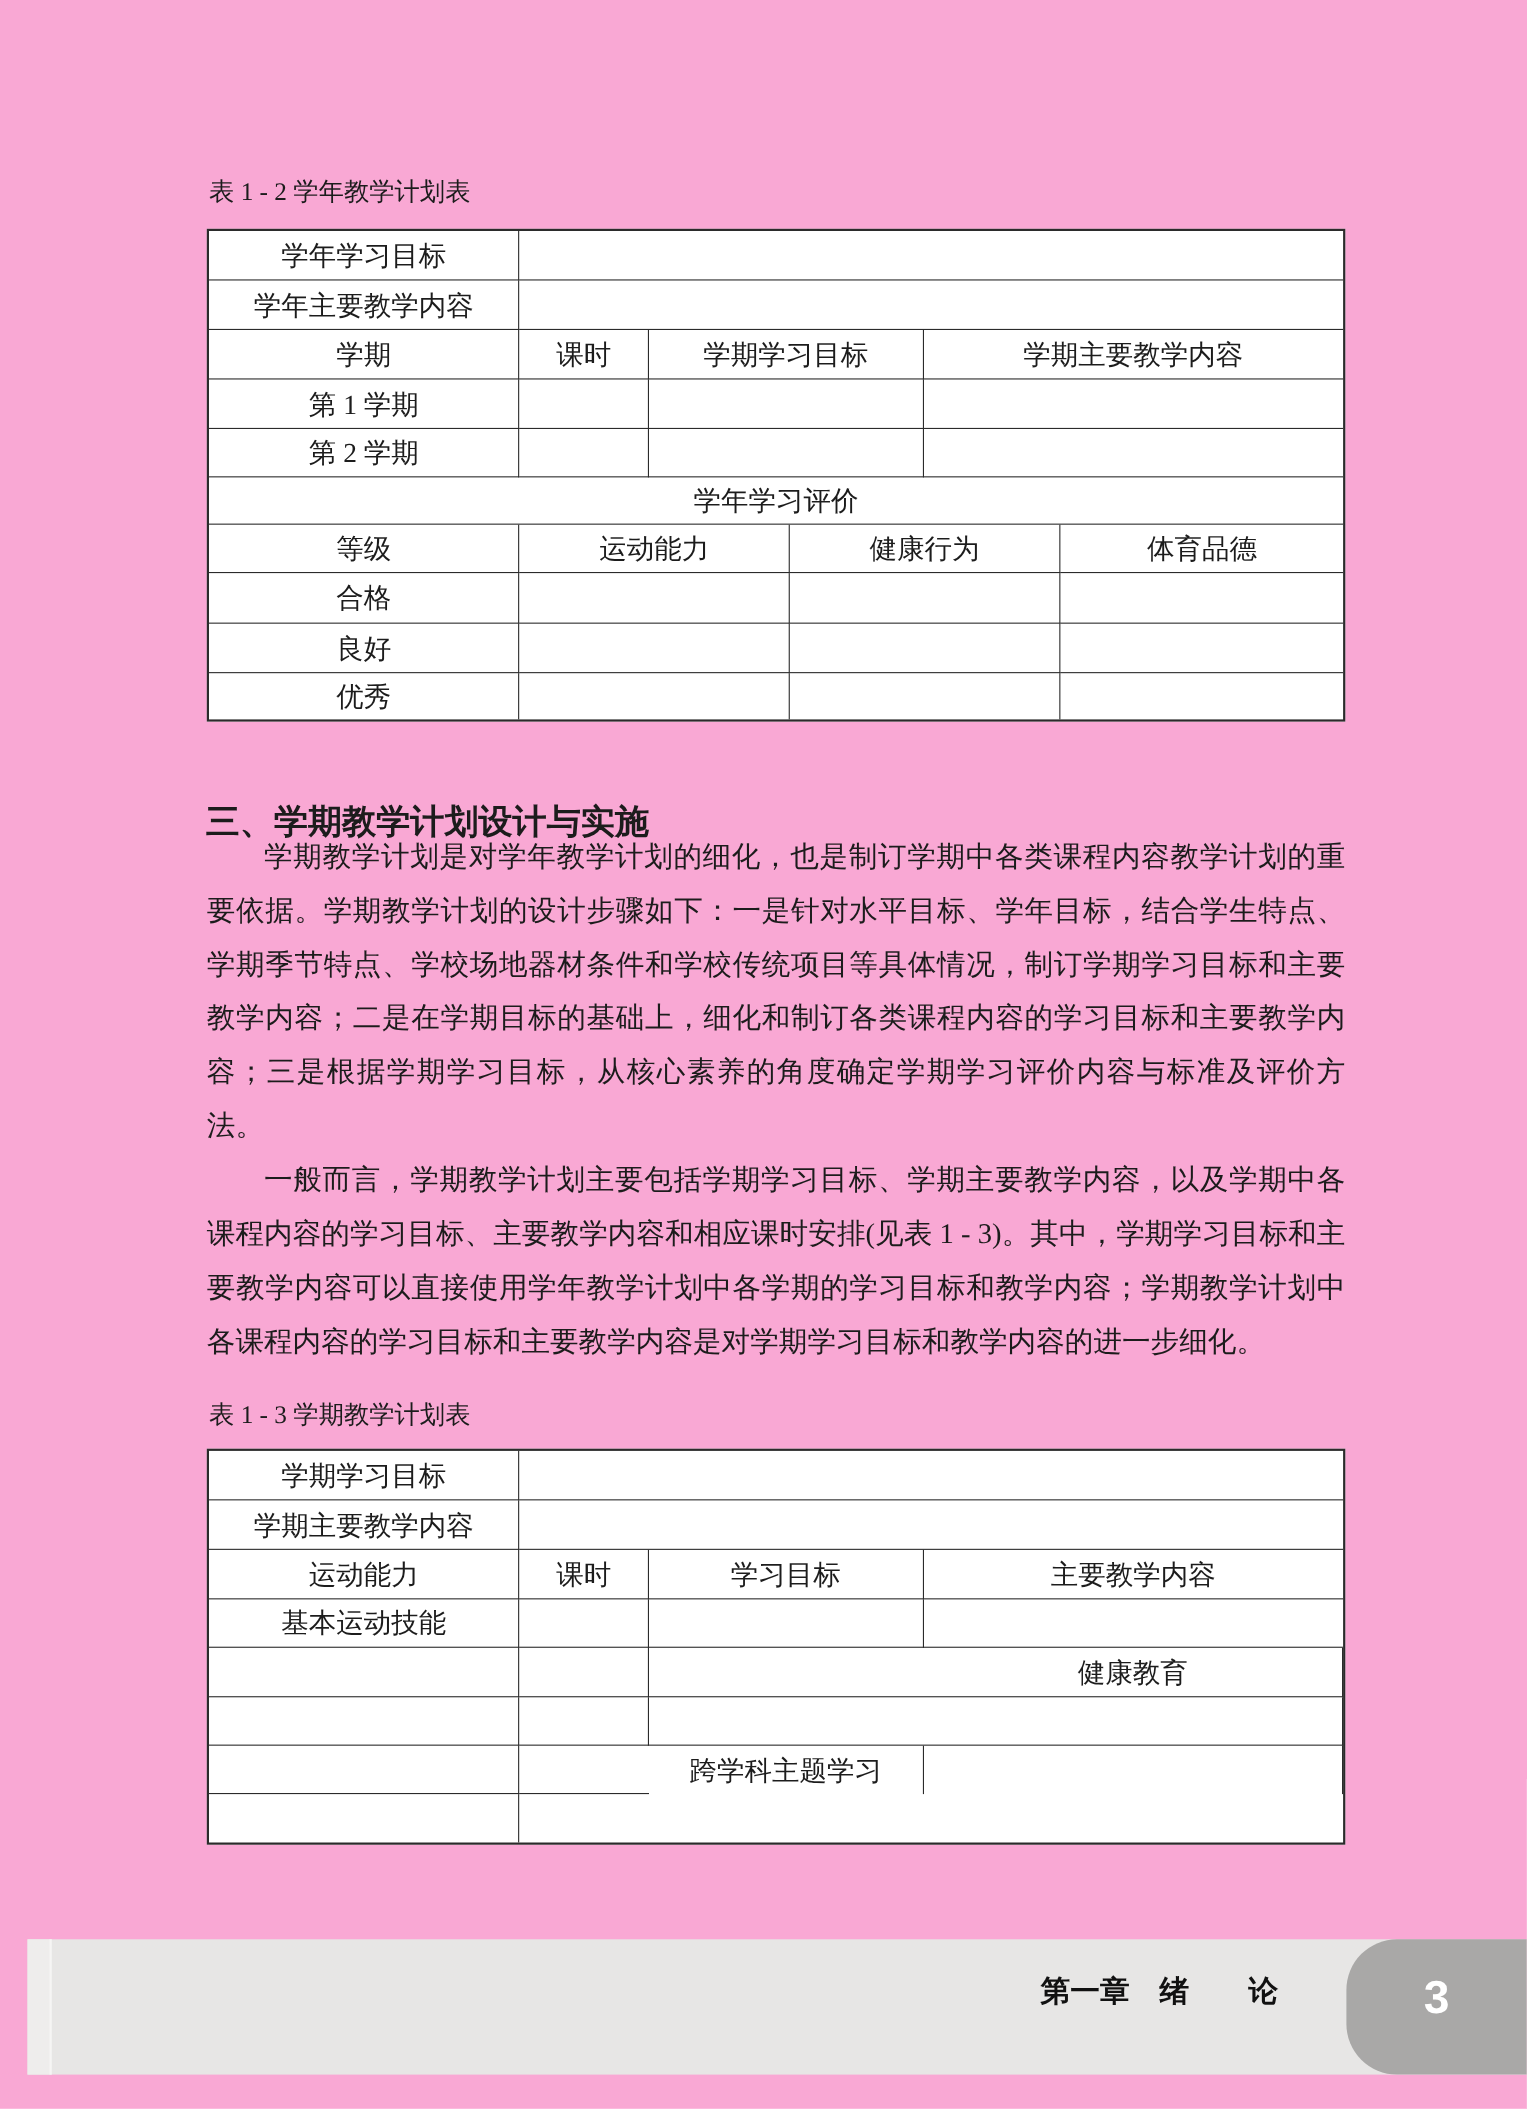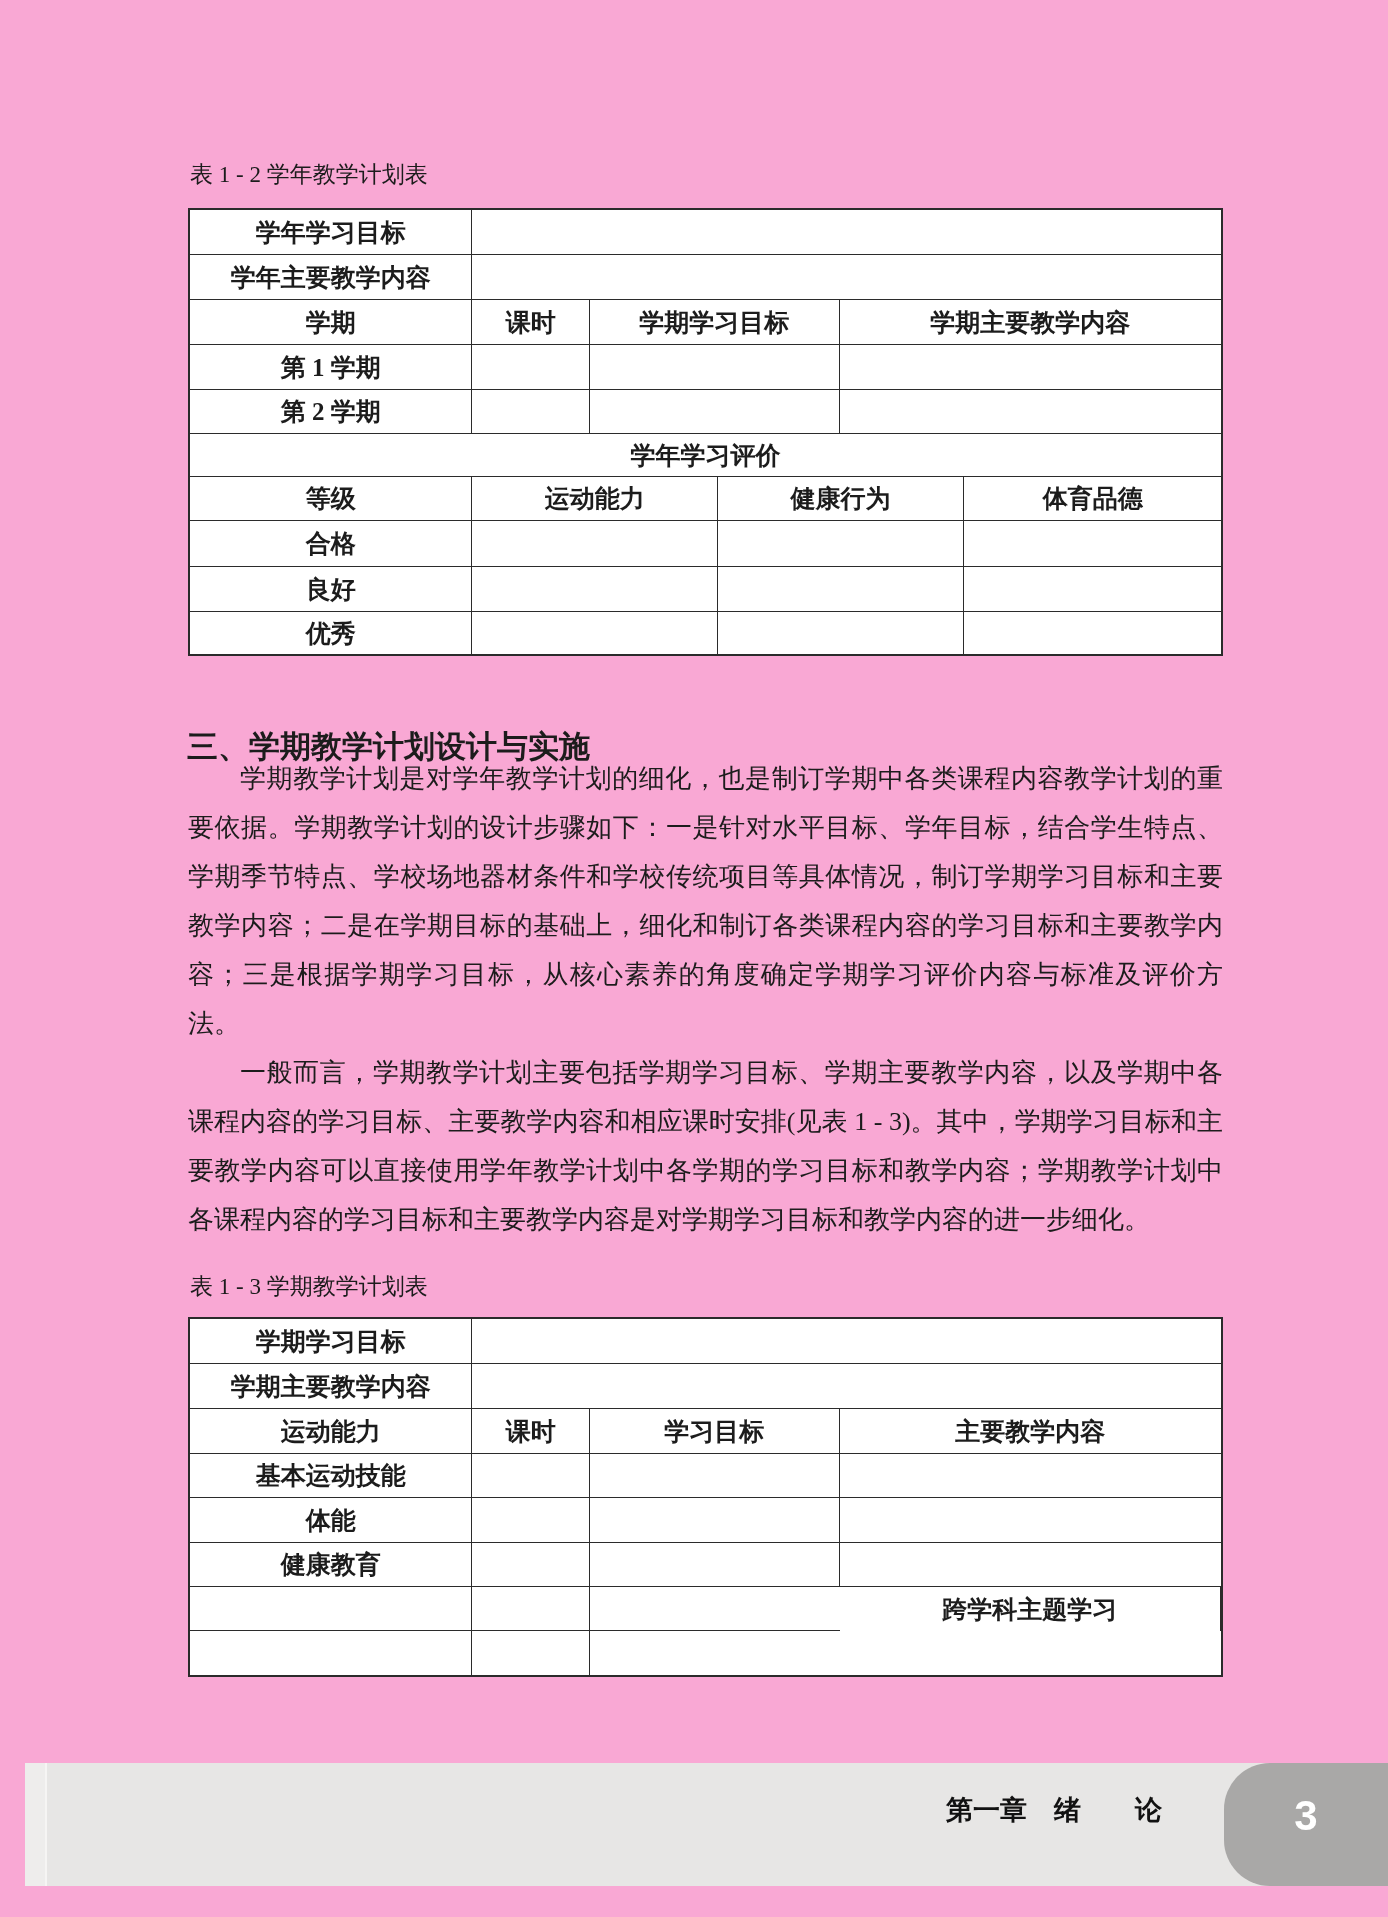--- a/index.html
+++ b/index.html
@@ -22,21 +22,21 @@
     position:absolute;left:190px;
     font-size:23px;line-height:30px;
     color:var(--text);
     font-family:"Liberation Serif","DejaVu Serif",serif;
   }
   .tframe{
     position:absolute;left:188px;width:1035px;
     border:2px solid var(--table-border);
     box-sizing:border-box;background:#fff;
   }
-  .grid{display:grid;font-weight:bold;}
+  .grid{display:grid;}
   .g1{grid-template-columns:27.4% 11.4% 24.2% 37%;grid-template-rows:45px 45px 45px 45px 44px 43px;}
   .g2{grid-template-columns:27.4% 23.8% 23.9% 24.9%;grid-template-rows:44px 46px 45px 42px;}
   .g3{grid-template-columns:27.4% 11.4% 24.2% 37%;grid-template-rows:45px 45px 45px 44px 45px 44px 44px 44px;}
   .cell{
     display:flex;align-items:center;justify-content:center;
     font-size:25px;box-sizing:border-box;
     border-right:1px solid var(--table-border);
     border-bottom:1px solid var(--table-border);
     white-space:nowrap;overflow:hidden;
   }
@@ -164,21 +164,20 @@
       <div class="cell">运动能力</div>
       <div class="cell">课时</div>
       <div class="cell">学习目标</div>
       <div class="cell nr">主要教学内容</div>
 
       <div class="cell">基本运动技能</div>
       <div class="cell"></div>
       <div class="cell"></div>
       <div class="cell nr"></div>
 
-      <div class="cell">体能</div>
       <div class="cell"></div>
       <div class="cell"></div>
       <div class="cell nr"></div>
 
       <div class="cell">健康教育</div>
       <div class="cell"></div>
       <div class="cell"></div>
       <div class="cell nr"></div>
 
       <div class="cell"></div>

